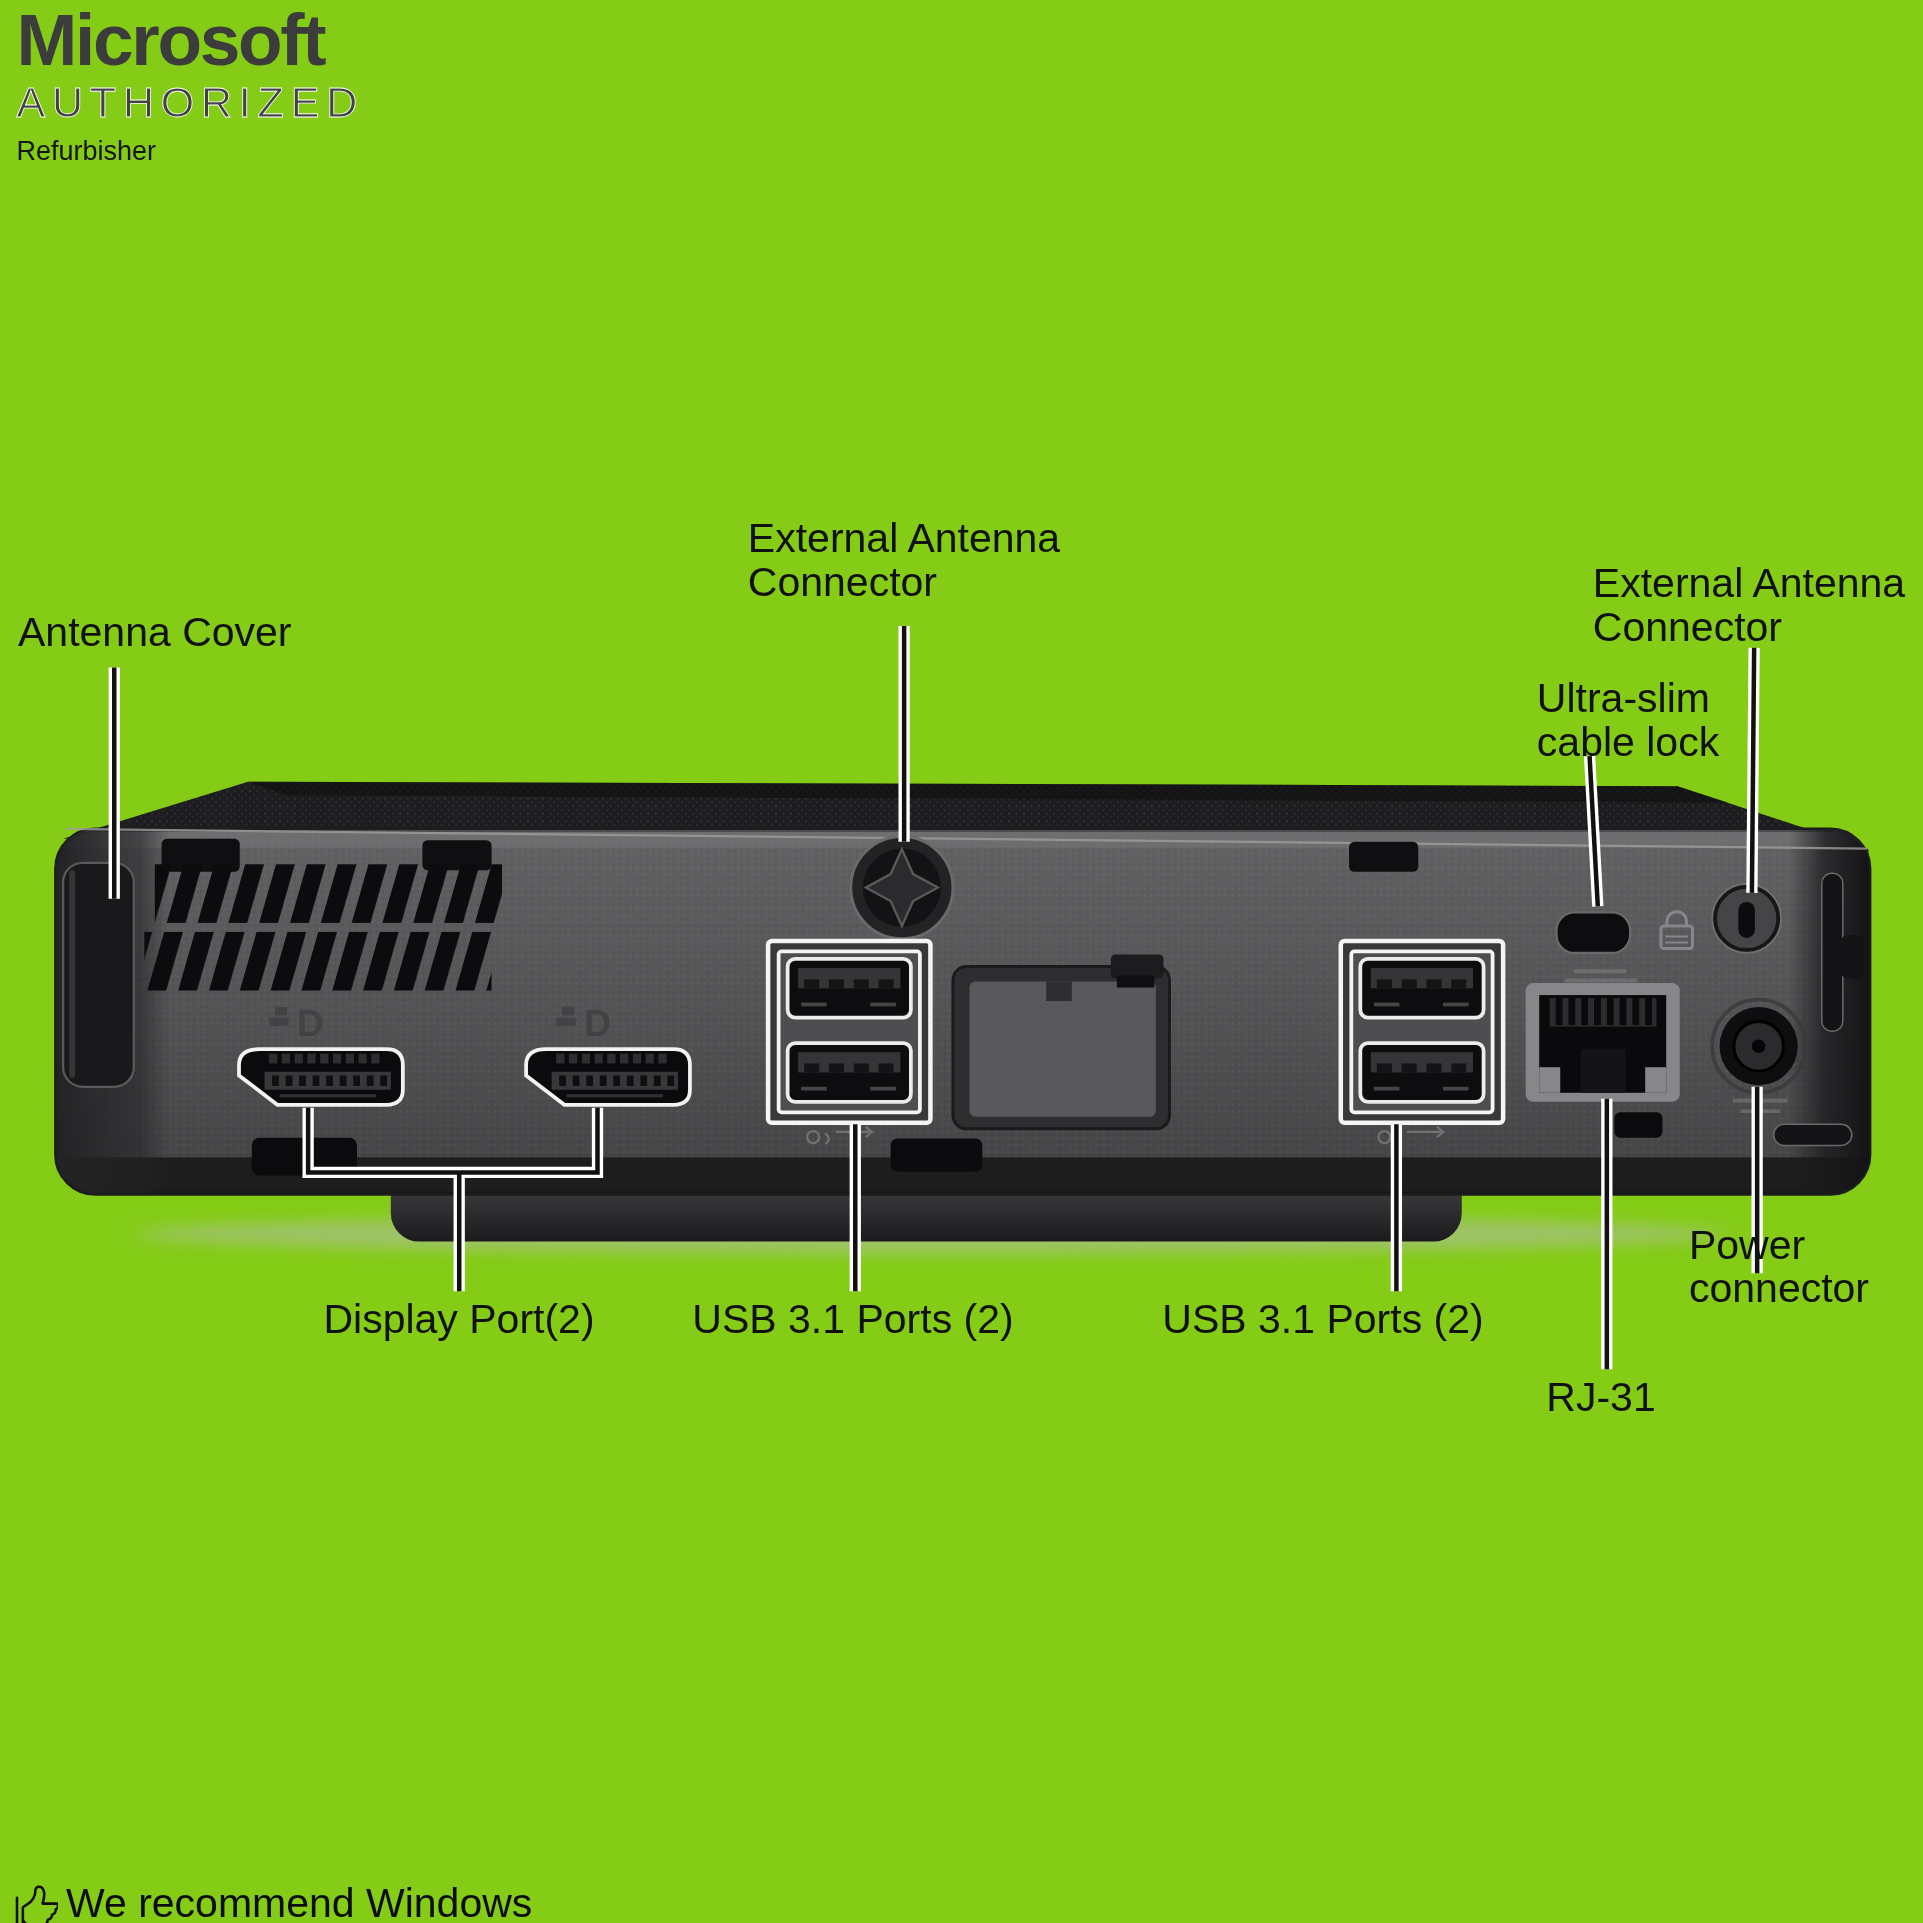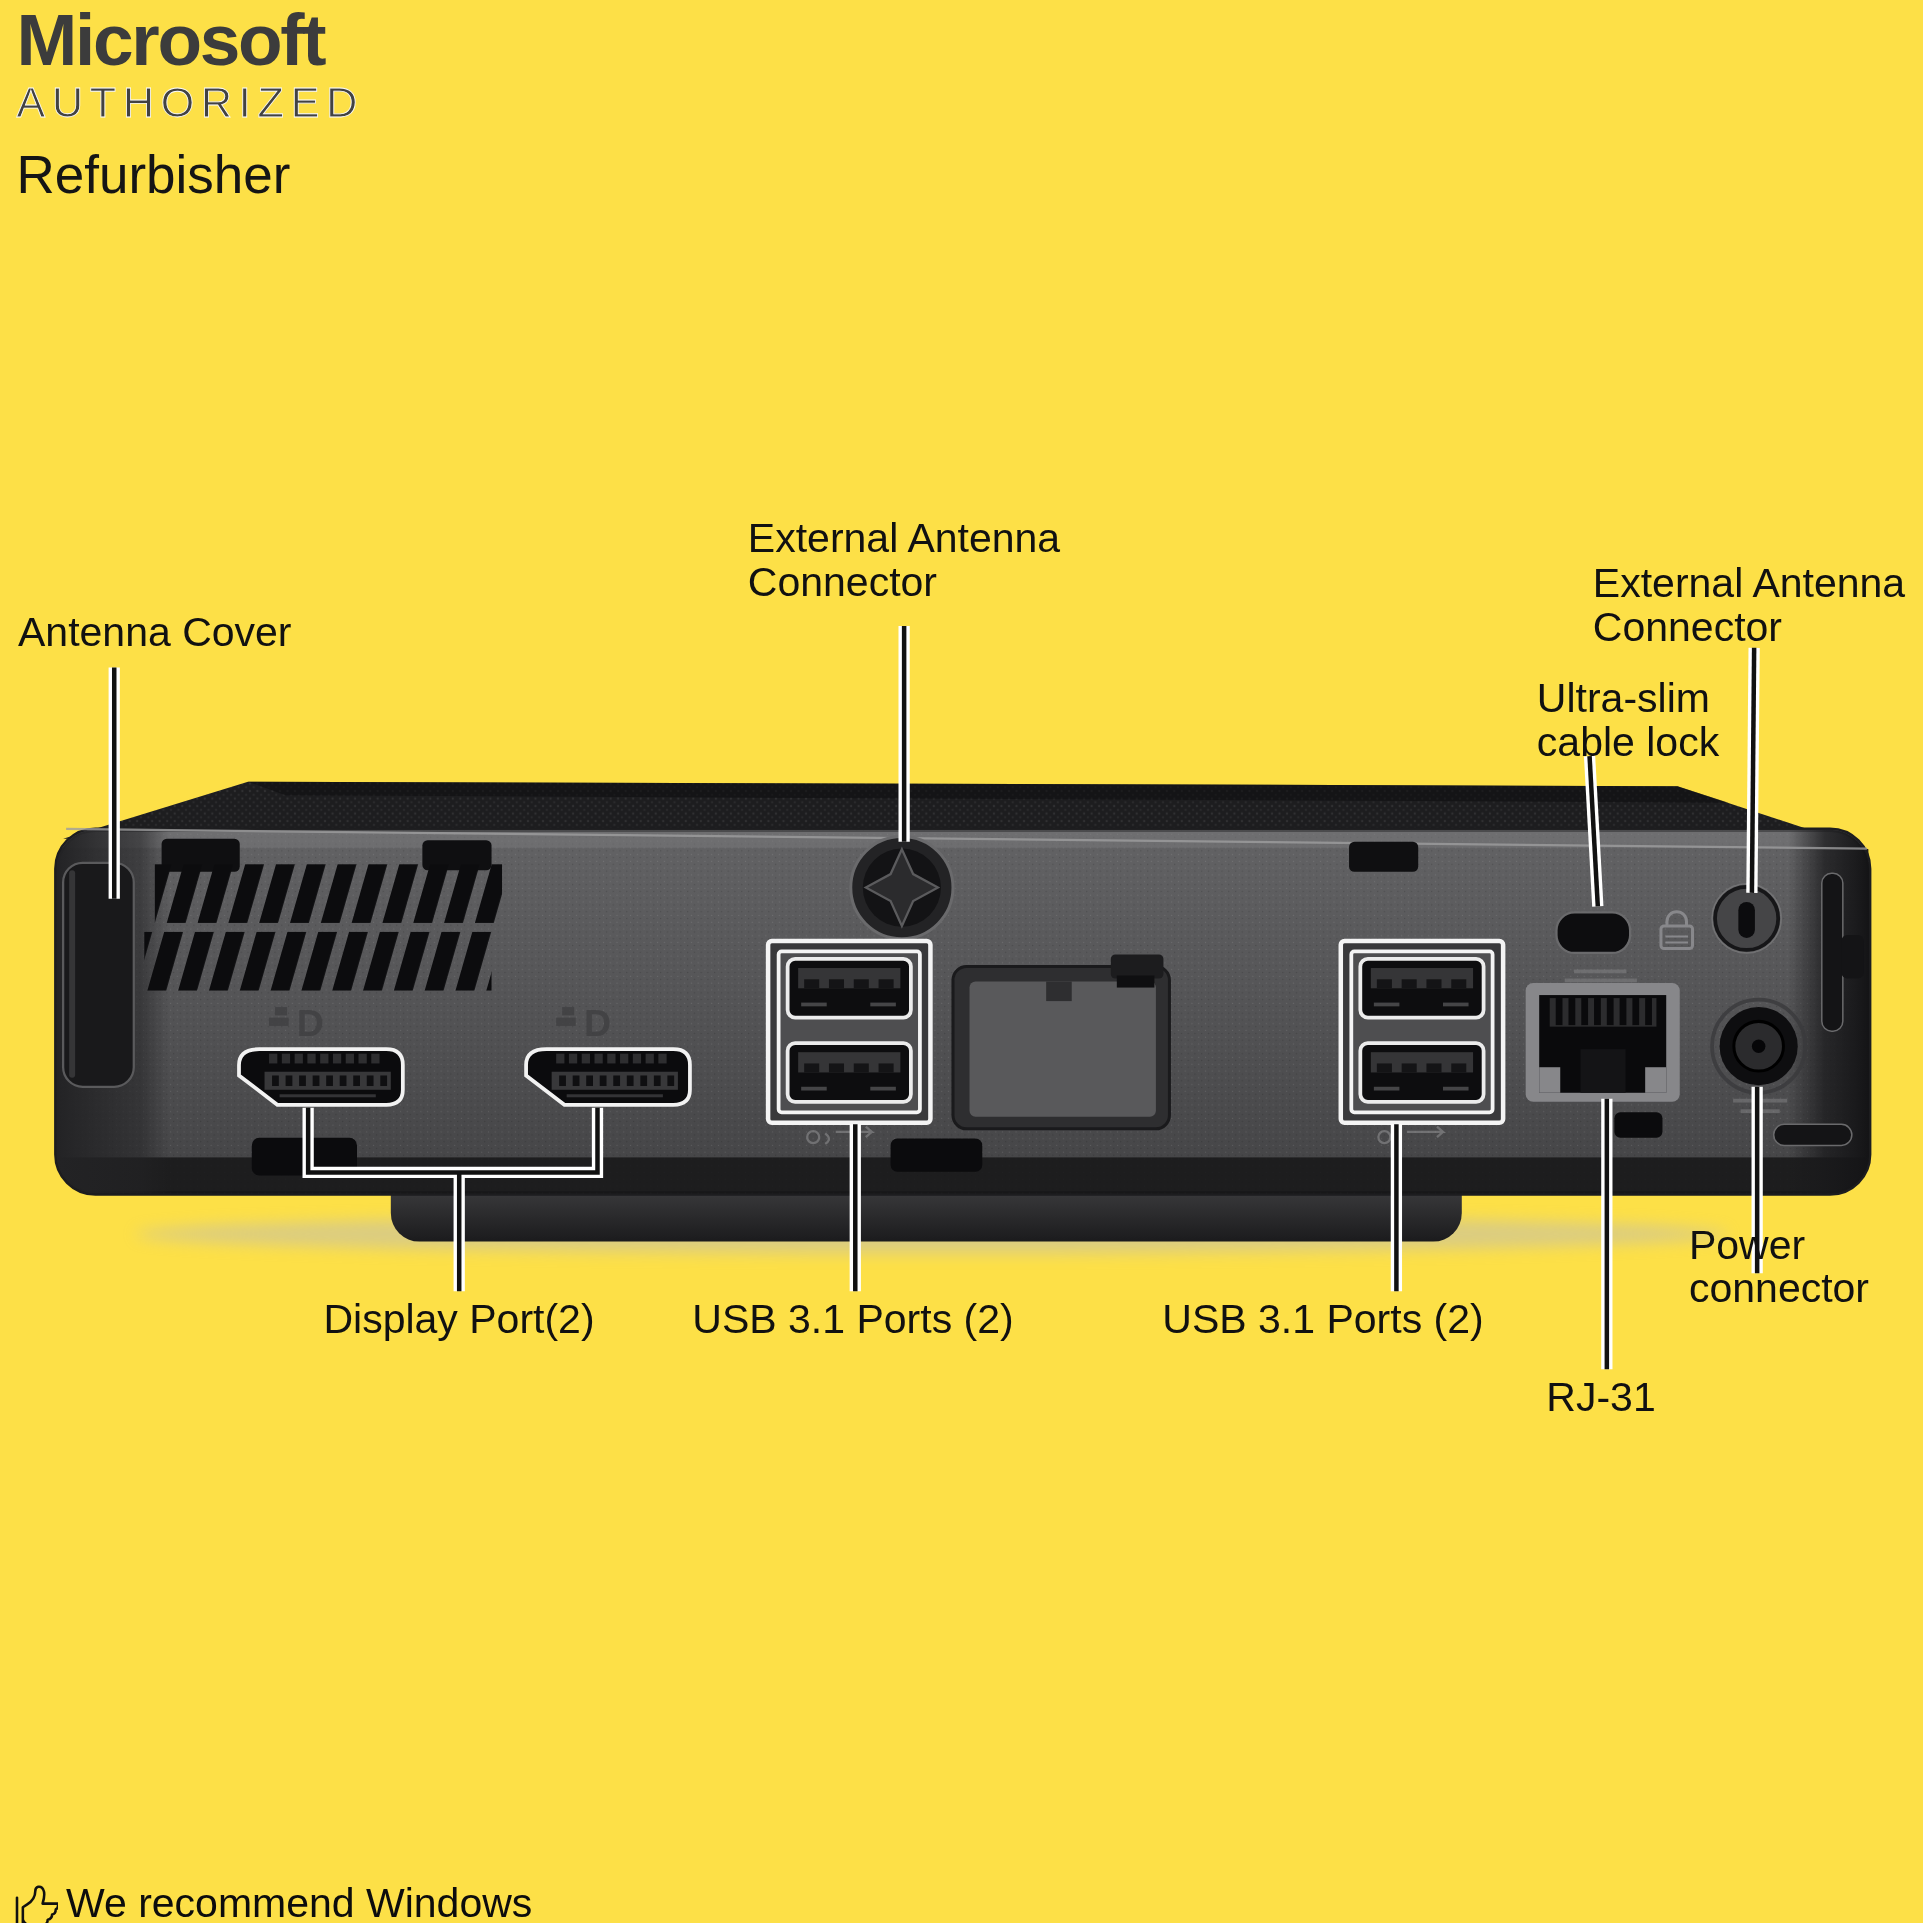--- a/index.html
+++ b/index.html
@@ -1,29 +1,29 @@
 <!DOCTYPE html>
 <html style="font-size:12px"><head>
 <meta charset="utf-8">
 <style>
   html,body{margin:0;padding:0;background:#ffffff;}
   #canvas{
     position:relative;width:1924px;height:1924px;overflow:hidden;
-    background:#fde047;font-family:"Liberation Sans",sans-serif;color:#111;
+    background:#84cc16;font-family:"Liberation Sans",sans-serif;color:#111;
   }
   svg{position:absolute;left:0;top:0;}
   .label{
     position:absolute;font-size:41px;line-height:44px;color:#111;
     white-space:nowrap;transform:translateX(-50%);text-align:left;
   }
   .label.left-anchor{transform:none;text-align:right;}
   .logo{position:absolute;left:16.5px;top:1.5px;}
   .logo-brand{font-size:73px;line-height:75px;font-weight:bold;letter-spacing:-2.3px;color:#3c3c3c;}
   .logo-program{font-size:43px;line-height:45px;letter-spacing:6.8px;color:#424242;margin-top:3px;font-weight:normal;-webkit-text-stroke:0.8px #fdfdfd;}
-  .logo-role{font-size:53px;line-height:44px;color:#151515;margin-top:28px;letter-spacing:0px;}
+  .logo-role{font-size:27px;line-height:44px;color:#151515;margin-top:4px;letter-spacing:0px;}
   .footer-text{position:absolute;left:66px;top:1880px;font-size:41px;color:#0d0d0d;}
   .footer-icon{position:absolute;left:13.5px;top:1870px;width:44px;height:57px;}
 </style>
 </head>
 <body>
 
 <div id="canvas">
 
   <svg width="1924" height="1924" viewBox="0 0 2560 2560">
     <defs>

